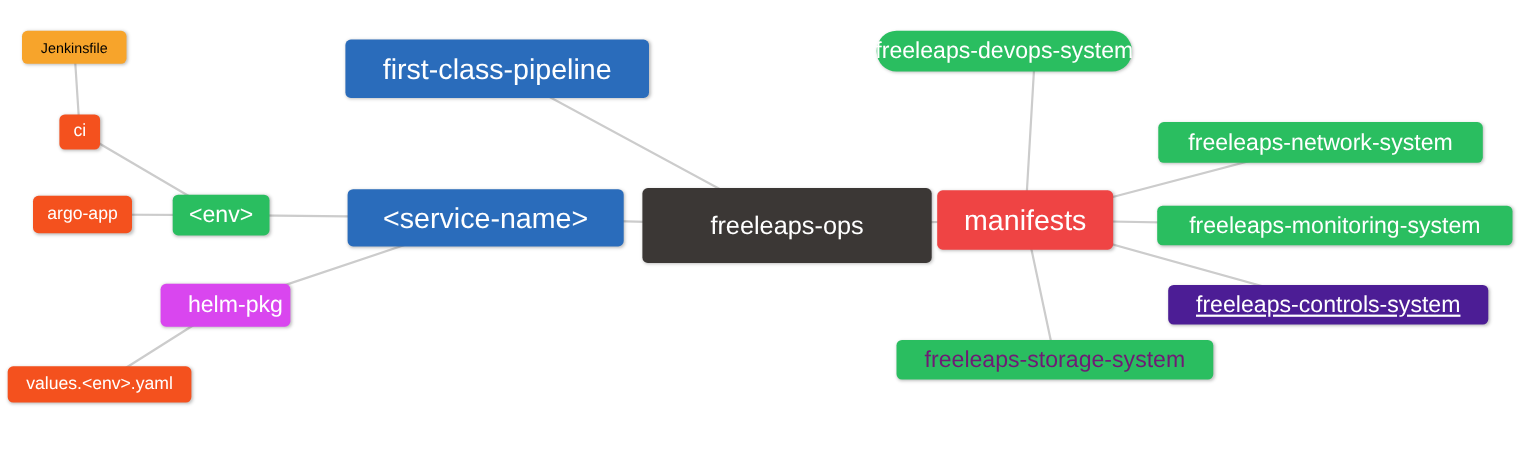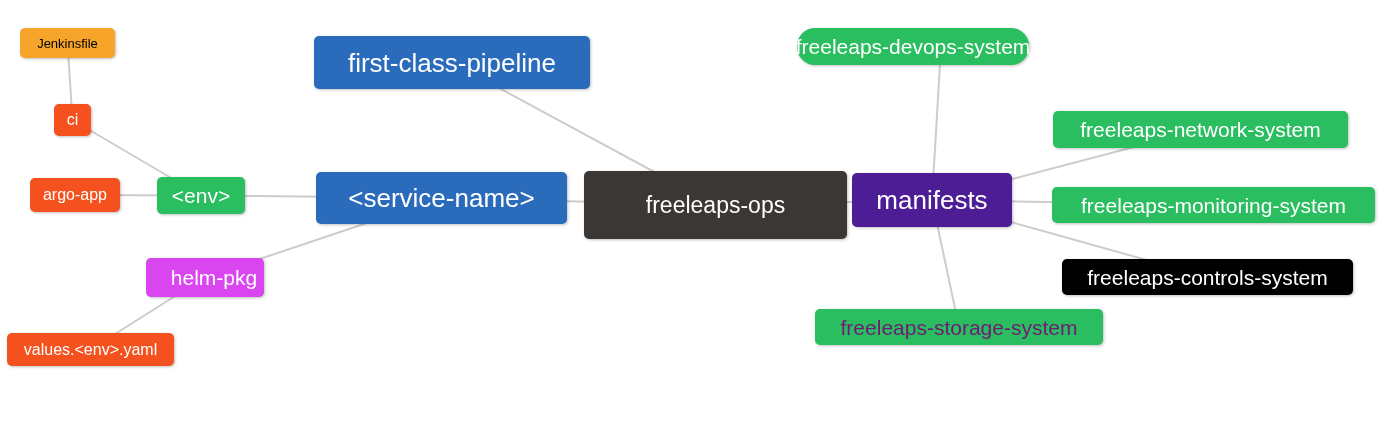--- a/index.html
+++ b/index.html
@@ -64,25 +64,25 @@
       <line x1="932" y1="200" x2="941" y2="46.5" stroke="#CCCCCC"></line>
       <line x1="932" y1="200" x2="1200.5" y2="129.5" stroke="#CCCCCC"></line>
       <line x1="932" y1="200" x2="1213.5" y2="205" stroke="#CCCCCC"></line>
       <line x1="932" y1="200" x2="1207.5" y2="277" stroke="#CCCCCC"></line>
       <line x1="932" y1="200" x2="959" y2="327" stroke="#CCCCCC"></line>
     </svg>
 
 <div class="node d0" style="left: 584px; top: 171px; width: 263px; height: 68px; background: rgb(59, 55, 53); color: rgb(255, 255, 255);">freeleaps-ops</div>
     <div class="node d1" style="left: 314px; top: 36px; width: 276px; height: 53px; background: rgb(42, 108, 187); color: rgb(255, 255, 255);">first-class-pipeline</div>
     <div class="node d1" style="left: 316px; top: 172px; width: 251px; height: 52px; background: rgb(42, 108, 187); color: rgb(255, 255, 255);">&lt;service-name&gt;</div>
-    <div class="node d1" style="left: 852px; top: 173px; width: 160px; height: 54px; background: #4c1d95; color: rgb(255, 255, 255);">manifests</div>
+    <div class="node d1" style="left: 852px; top: 173px; width: 160px; height: 54px; background: #ef4444; color: rgb(255, 255, 255);">manifests</div>
     <div class="node d2" style="left: 157px; top: 177px; width: 88px; height: 37px; background: rgb(42, 190, 96); color: rgb(255, 255, 255);">&lt;env&gt;</div>
     <div class="node d2" style="left: 146px; top: 258px; width: 118px; height: 39px; background: #d946ef; color: rgb(255, 255, 255); padding-left: 24px;">helm-pkg</div>
     <div class="node d2" style="left: 797px; top: 28px; width: 232px; height: 37px; background: rgb(42, 190, 96); color: rgb(255, 255, 255); border-radius: 18px;">freeleaps-devops-system</div>
     <div class="node d2" style="left: 1053px; top: 111px; width: 295px; height: 37px; background: rgb(42, 190, 96); color: rgb(255, 255, 255);">freeleaps-network-system</div>
     <div class="node d2" style="left: 1052px; top: 187px; width: 323px; height: 36px; background: rgb(42, 190, 96); color: rgb(255, 255, 255);">freeleaps-monitoring-system</div>
-    <div class="node d2" style="left: 1062px; top: 259px; width: 291px; height: 36px; background: #000000; color: rgb(255, 255, 255);">freeleaps-controls-system</div>
+    <div class="node d2" style="left: 1062px; top: 259px; width: 291px; height: 36px; background: #4c1d95; color: rgb(255, 255, 255); text-decoration: underline;">freeleaps-controls-system</div>
     <div class="node d2" style="left: 815px; top: 309px; width: 288px; height: 36px; background: rgb(42, 190, 96); color: #701a75;">freeleaps-storage-system</div>
     <div class="node d3" style="left: 54px; top: 104px; width: 37px; height: 32px; background: rgb(244, 81, 30); color: rgb(255, 255, 255);">ci</div>
     <div class="node d3" style="left: 30px; top: 178px; width: 90px; height: 34px; background: rgb(244, 81, 30); color: rgb(255, 255, 255);">argo-app</div>
     <div class="node d3" style="left: 7px; top: 333px; width: 167px; height: 33px; background: rgb(244, 81, 30); color: rgb(255, 255, 255);">values.&lt;env&gt;.yaml</div>
     <div class="node d4" style="left: 20px; top: 28px; width: 95px; height: 30px; background: rgb(247, 164, 43); color: #000000;">Jenkinsfile</div>
   </div>
 
 </body></html>

